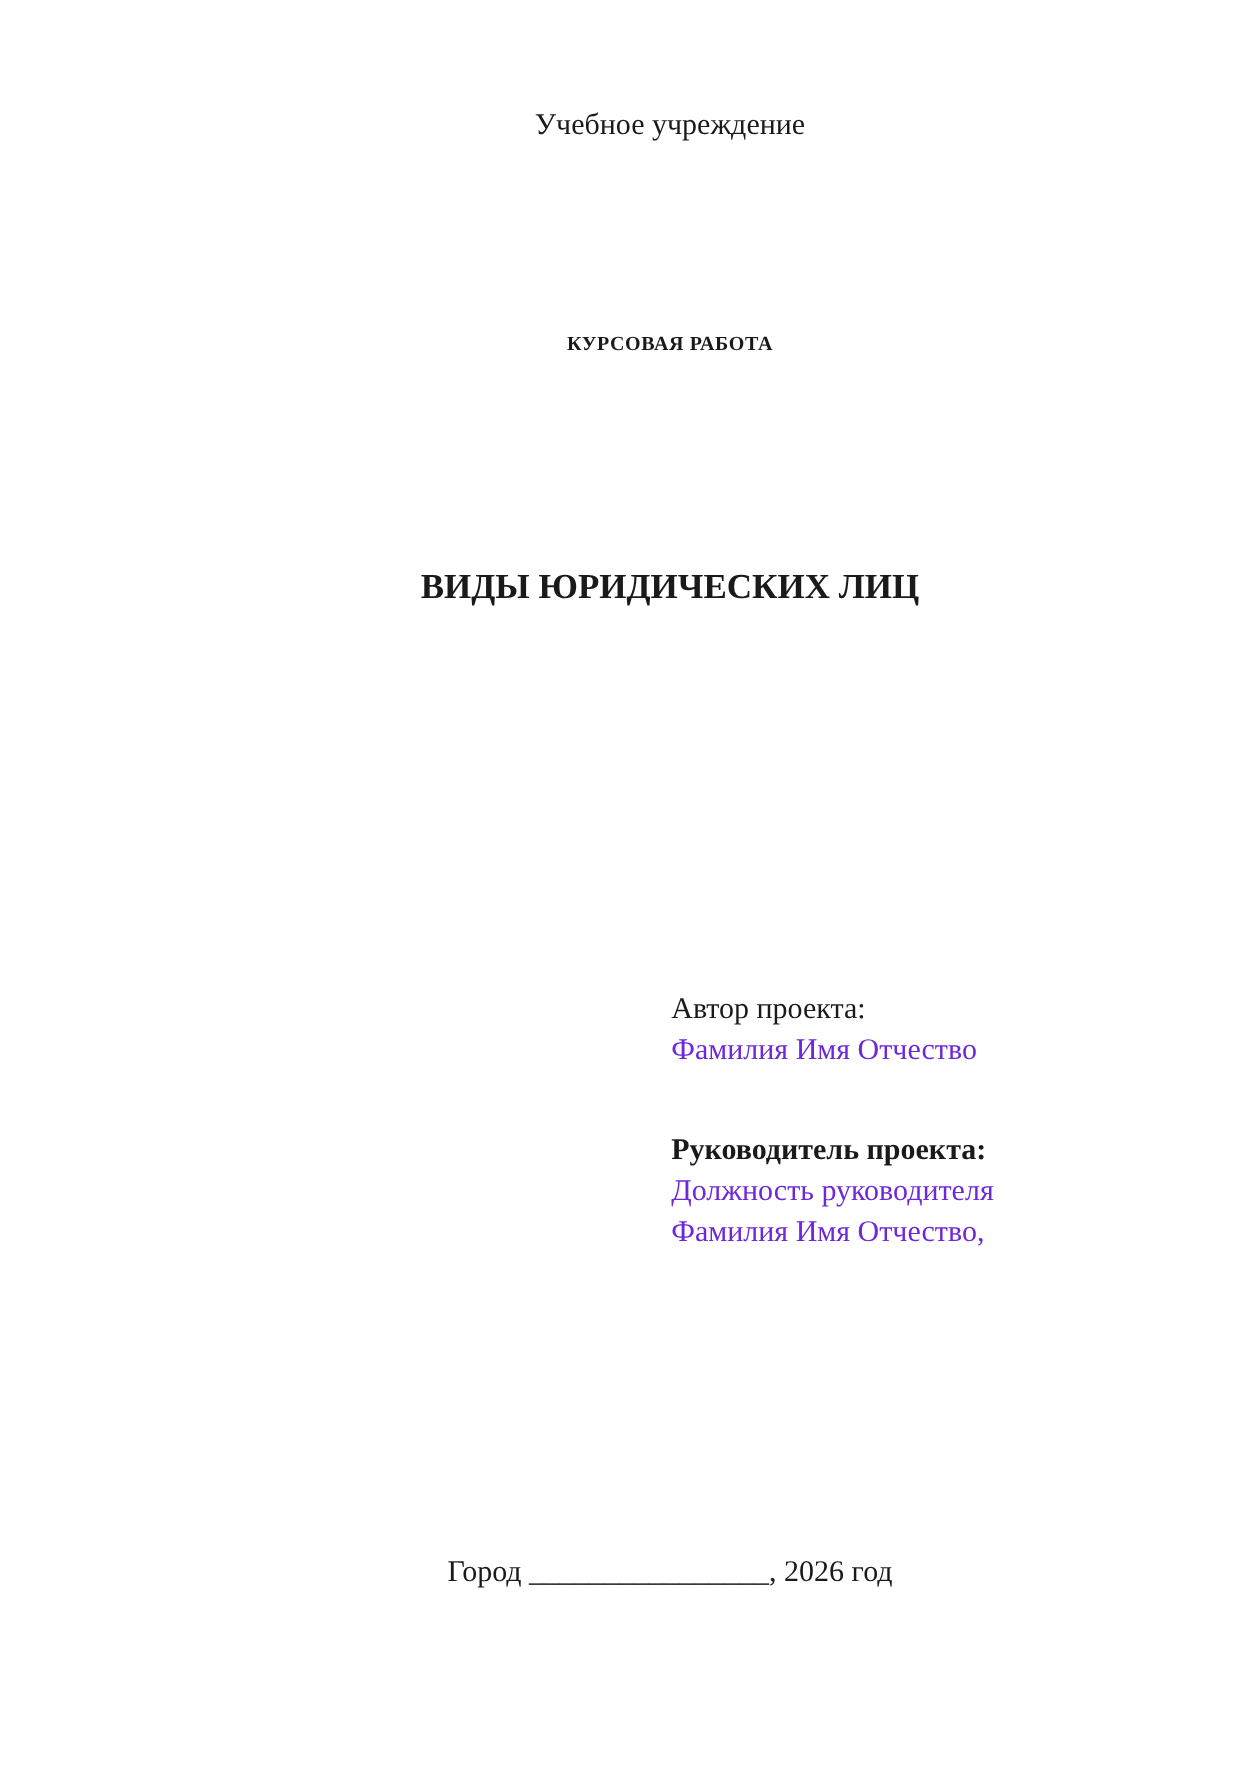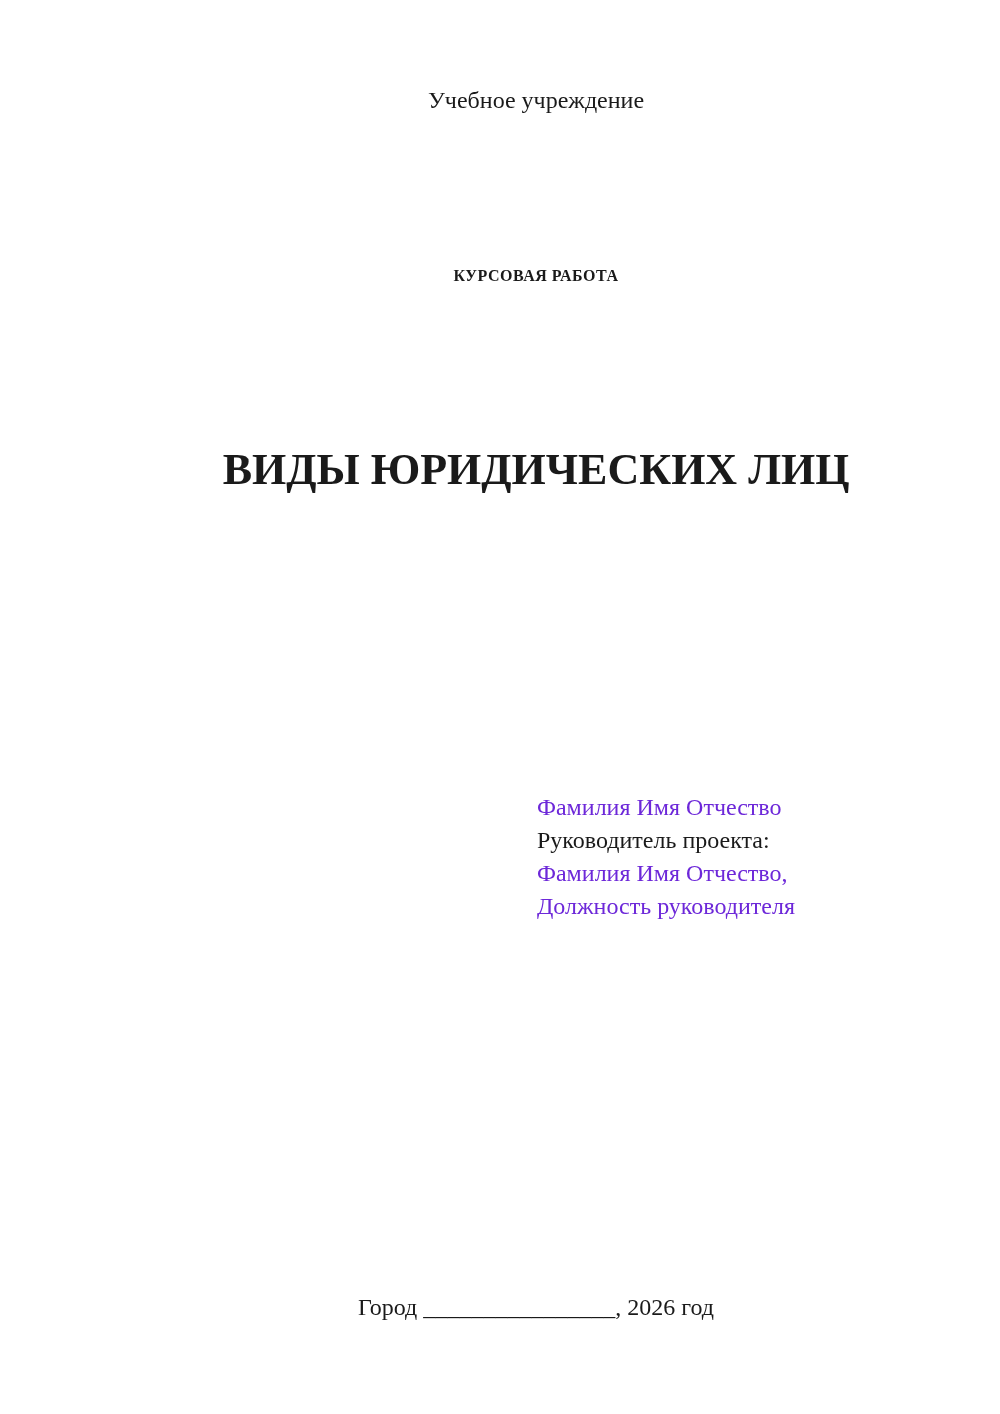--- a/index.html
+++ b/index.html
@@ -32,60 +32,63 @@
   .work-type {
     top: 261px;
     font-size: 16px;
     line-height: 30px;
     font-weight: bold;
     letter-spacing: 0.5px;
   }
   .doc-title {
     top: 444px;
     margin: 0;
-    font-size: 44px;
+    font-size: 28px;
     line-height: 52px;
     font-weight: bold;
   }
   .credits {
     position: absolute;
     left: 537px;
     top: 791px;
     font-size: 24px;
     line-height: 33px;
     text-align: left;
   }
   .credits .label {
     color: #1a1a1a;
   }
   .credits .placeholder {
     color: #6d28d9;
   }
   .credits .supervisor-label {
+    margin-top: 47px;
+    font-weight: bold;
   }
   .city-year {
-    top: 1291px;
+    top: 1242px;
     font-size: 24px;
     line-height: 32px;
     white-space: pre;
   }
 </style>
 </head>
 <body>
 
 <div class="page">
 
   <div class="center-col org-line">Учебное учреждение</div>
 
   <div class="center-col work-type">КУРСОВАЯ РАБОТА</div>
 
   <h1 class="center-col doc-title">ВИДЫ ЮРИДИЧЕСКИХ ЛИЦ</h1>
 
   <div class="credits">
+    <div class="label">Автор проекта:</div>
     <div class="placeholder">Фамилия Имя Отчество</div>
     <div class="label supervisor-label">Руководитель проекта:</div>
+    <div class="placeholder">Должность руководителя</div>
     <div class="placeholder">Фамилия Имя Отчество,</div>
-    <div class="placeholder">Должность руководителя</div>
   </div>
 
   <div class="center-col city-year"><span>Город </span><span>________________</span><span>, 2026 год</span></div>
 
 </div>
 
 </body></html>

